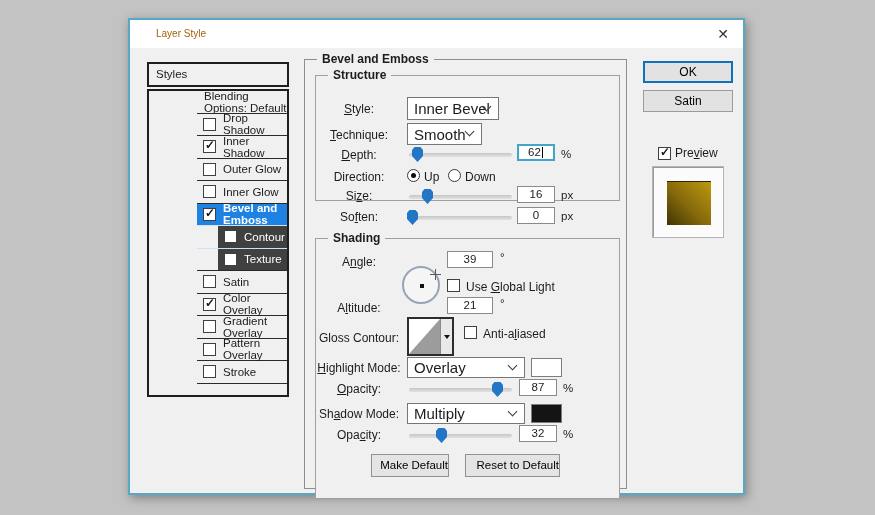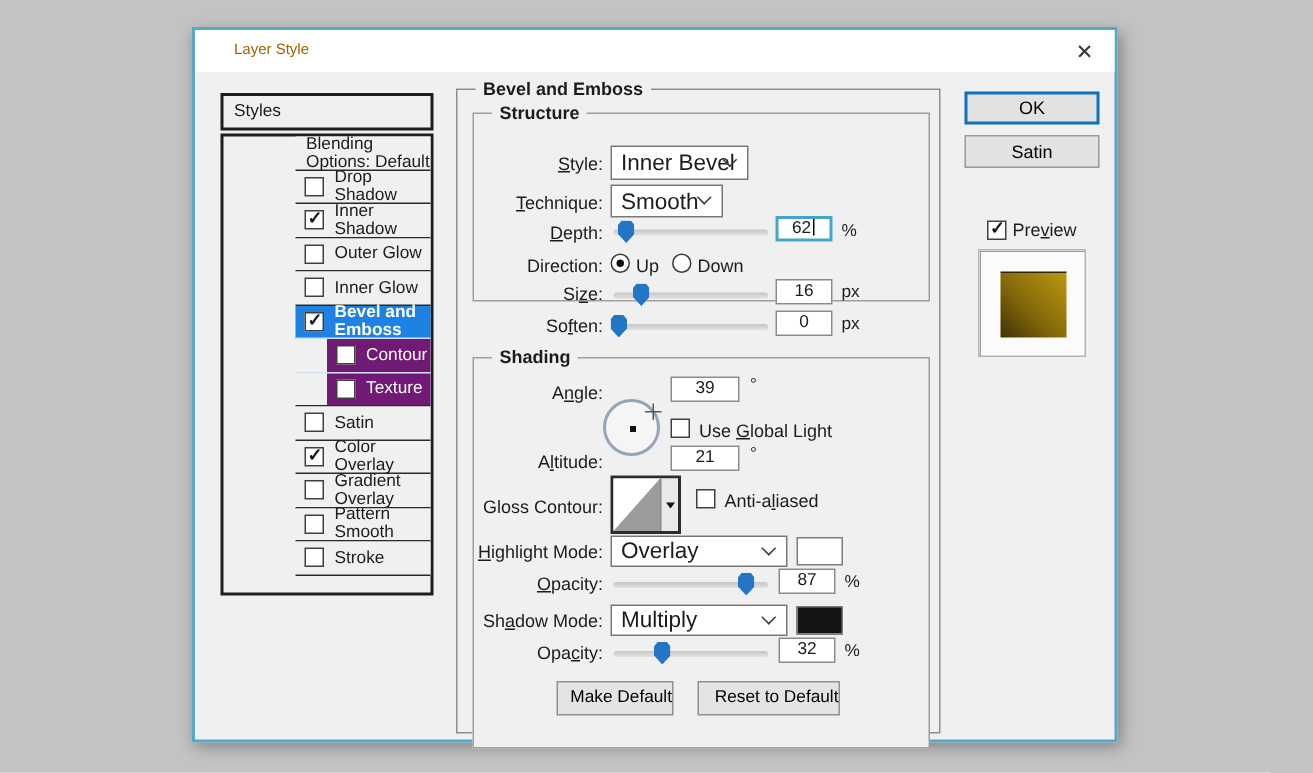--- a/index.html
+++ b/index.html
@@ -14,35 +14,35 @@
 
   
   .styles-header { position:absolute; left:17px; top:42px; width:142px; height:25px;
                    border:2px solid #1e1e1e; background:#f0f0f0; line-height:21px; padding-left:7px; font-size:11.5px; }
   .styles-list { position:absolute; left:17px; top:69px; width:142px; height:308px;
                  border:2px solid #1e1e1e; background:#f0f0f0;padding-left:48px; }
   .lrow { height:22.5px; border-bottom:1px solid #2a2a2a; display:flex; align-items:center; gap:7px; padding-left:6px; background:#f0f0f0; font-size:11.5px; }
   .lrow.blend { padding-left:7px; }
   .lrow.selected { background:#1d82e2; color:#fff; font-weight:bold; border-bottom-color:#cfe2f5; }
   .lrow.sub { padding-left:0; gap:0; }
-  .lrow.sub .sub-fill { margin-left:21px; flex:1; height:100%; background:#701a75; display:flex; align-items:center; gap:7px; padding-left:6px; color:#fff; }
+  .lrow.sub .sub-fill { margin-left:21px; flex:1; height:100%; background:#404040; display:flex; align-items:center; gap:7px; padding-left:6px; color:#fff; }
   .lrow.sep-light { border-bottom-color:#cfe2f5; }
 
   .cb { position:relative; width:13px; height:13px; min-width:13px; background:#fff; border:1px solid #3f3f3f; display:inline-block; }
   .cb .mark { display:none; position:absolute; left:1px; top:-3px; font-size:12px; font-weight:bold; color:#101820; }
   .cb.checked .mark { display:block; }
 
   
   .groupbox { position:absolute; border:1px solid #8e8e8e; background:#f0f0f0; }
   .legend { position:absolute; top:-8px; left:12px; background:#f0f0f0; padding:0 5px; font-weight:bold; font-size:12px; }
   .main-box  { left:174px; top:39px;  width:323px; height:430px; }
   .struct-box{ left:10px;  top:15px;  width:305px; height:126px; border-color:#9f9f9f; }
   .shade-box { left:10px;  top:178px; width:305px; height:261px; border-color:#9f9f9f; }
 
-  .flabel { position:absolute; left:0; width:86px; text-align:right; font-size:12px; color:#1c1c1c; }
+  .flabel { position:absolute; left:0; width:86px; text-align:center; font-size:12px; color:#1c1c1c; }
   .u { text-decoration:underline; }
 
   .dropdown { position:absolute; background:#fff; border:1px solid #767676; padding-left:6px; font-size:15px; display:flex; align-items:center; }
   .chev { position:absolute; right:8px; top:50%; width:7px; height:7px; margin-top:-6px;
           border-right:1.5px solid #3c3c3c; border-bottom:1.5px solid #3c3c3c; transform:rotate(45deg); }
 
   .num { position:absolute; width:38px; height:17px; background:#fff; border:1px solid #8a8a8a; text-align:center; line-height:15px; font-size:11.5px; }
   .num.wide { width:46px; }
   .num.focused { border:2px solid #43a5c9; text-align:left; padding-left:9px; line-height:13px; }
   .caret { display:inline-block; width:1px; height:11px; background:#000; vertical-align:-2px; margin-left:1px; }
@@ -143,21 +143,21 @@
           <span class="mark">✓</span>
         </span>
       <span>Color Overlay</span>
     </div>
     <div class="lrow">
       <span class="cb"></span>
       <span>Gradient Overlay</span>
     </div>
     <div class="lrow">
       <span class="cb"></span>
-      <span>Pattern Smooth</span>
+      <span>Pattern Overlay</span>
     </div>
     <div class="lrow">
       <span class="cb"></span>
       <span>Stroke</span>
     </div>
   </div>
 
   <div class="groupbox main-box">
     <span class="legend">Bevel and Emboss</span>
 

